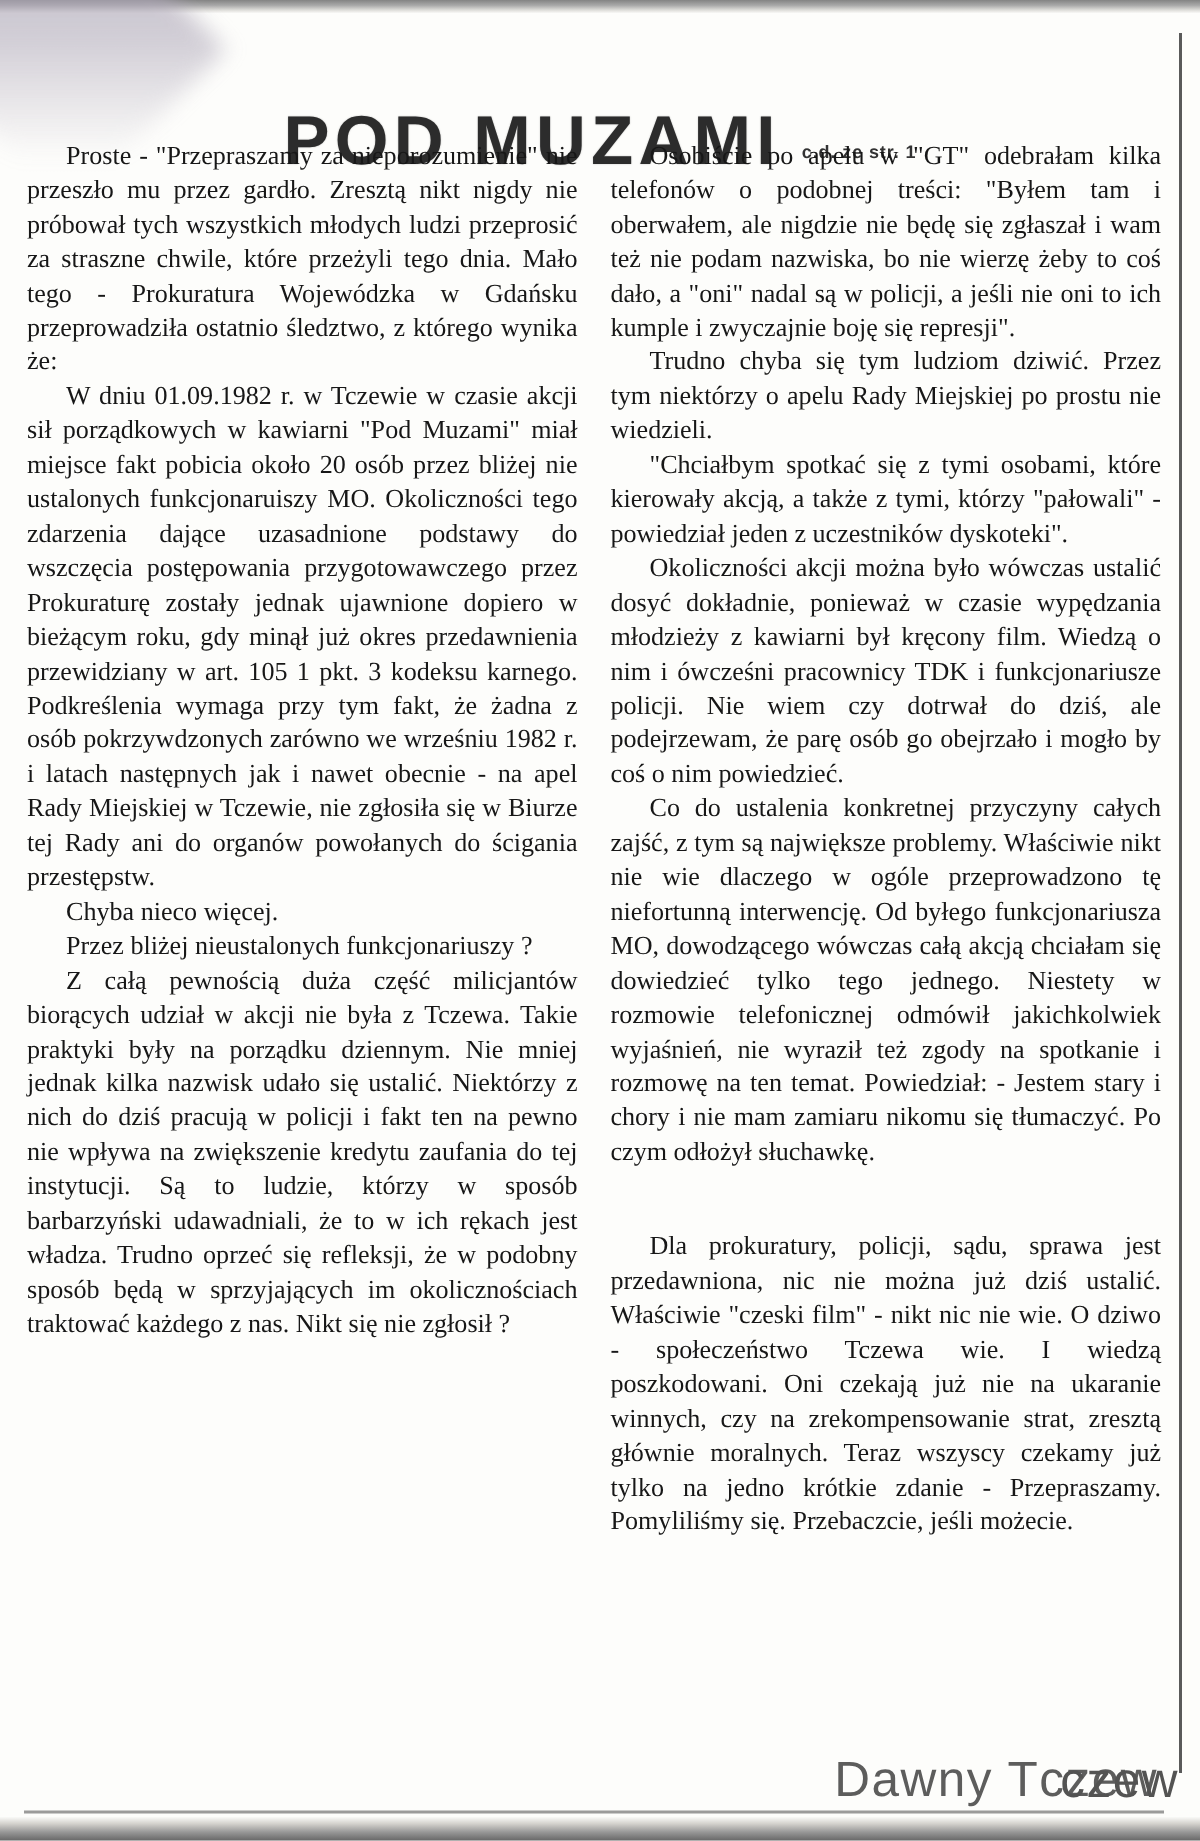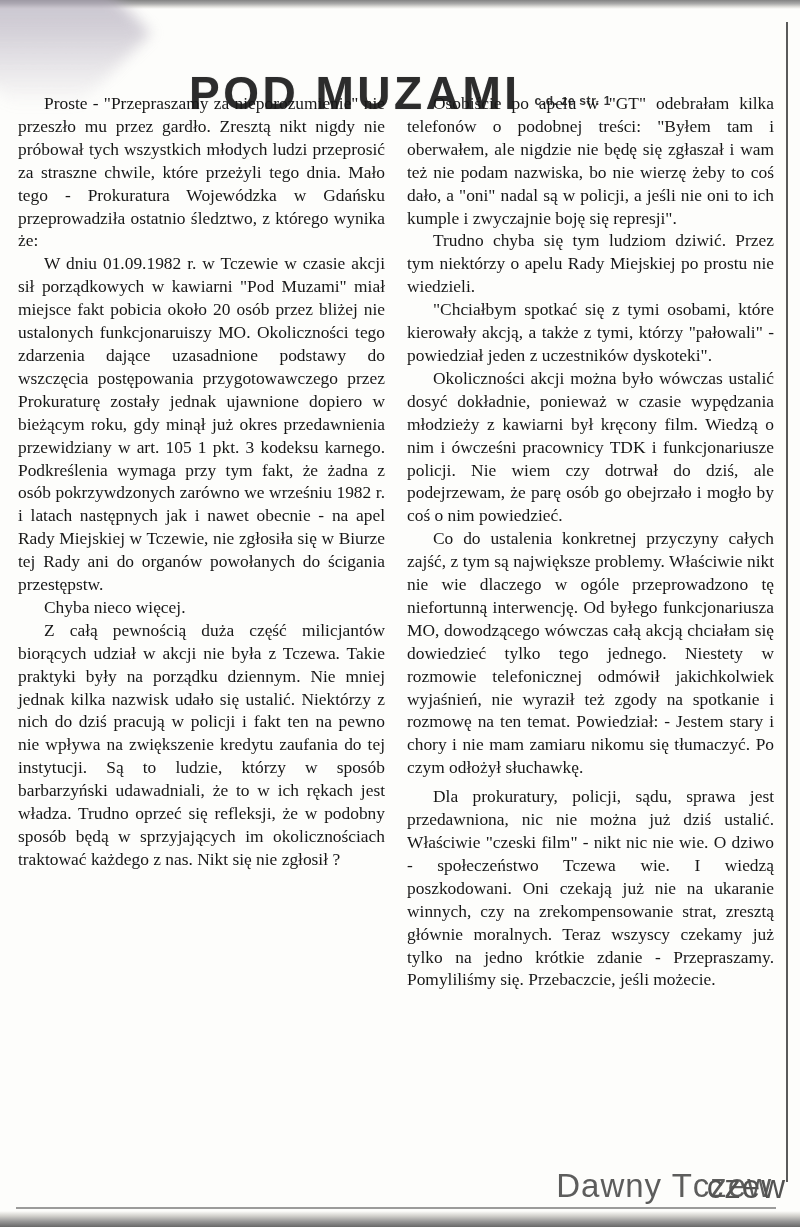--- a/index.html
+++ b/index.html
@@ -100,21 +100,21 @@
   .col p {
     margin: 0;
     text-align: justify;
     text-justify: inter-word;
     font-size: 17.4px;
     line-height: 22.9px;
     text-indent: 26px;
     hyphens: manual;
     color: #171717;
   }
-  .col p.gap-before { margin-top: 6px; }
+  .col p.gap-before { margin-top: 40px; }
   
   .watermark {
     position: absolute;
     right: 28px;
     bottom: 22px;
     font-family: Liberation Sans, sans-serif;
     font-size: 33px;
     letter-spacing: 1px;
     color: #3a3a3a;
     opacity: .82;
@@ -144,20 +144,21 @@
 
   <div class="masthead">
     <span class="headline">POD MUZAMI</span><span class="kicker">c.d. ze str. 1</span>
   </div>
 
   <div class="columns">
     <div class="col">
       <p>Proste - "Przepraszamy za nieporozumienie" nie przeszło mu przez gardło. Zresztą nikt nigdy nie próbował tych wszystkich młodych ludzi przeprosić za straszne chwile, które przeżyli tego dnia. Mało tego - Prokuratura Wojewódzka w Gdańsku przeprowadziła ostatnio śledztwo, z którego wynika że:</p>
       <p>W dniu 01.09.1982 r. w Tczewie w czasie akcji sił porządkowych w kawiarni "Pod Muzami" miał miejsce fakt pobicia około 20 osób przez bliżej nie ustalonych funkcjonaruiszy MO. Okoliczności tego zdarzenia dające uzasadnione podstawy do wszczęcia postępowania przygotowawczego przez Prokuraturę zostały jednak ujawnione dopiero w bieżącym roku, gdy minął już okres przedawnienia przewidziany w art. 105 1 pkt. 3 kodeksu karnego. Podkreślenia wymaga przy tym fakt, że żadna z osób pokrzywdzonych zarówno we wrześniu 1982 r. i latach następnych jak i nawet obecnie - na apel Rady Miejskiej w Tczewie, nie zgłosiła się w Biurze tej Rady ani do organów powołanych do ścigania przestępstw.</p>
       <p>Chyba nieco więcej.</p>
+      <p>Przez bliżej nieustalonych funkcjonariuszy ?</p>
       <p>Z całą pewnością duża część milicjantów biorących udział w akcji nie była z Tczewa. Takie praktyki były na porządku dziennym. Nie mniej jednak kilka nazwisk udało się ustalić. Niektórzy z nich do dziś pracują w policji i fakt ten na pewno nie wpływa na zwiększenie kredytu zaufania do tej instytucji. Są to ludzie, którzy w sposób barbarzyński udawadniali, że to w ich rękach jest władza. Trudno oprzeć się refleksji, że w podobny sposób będą w sprzyjających im okolicznościach traktować każdego z nas. Nikt się nie zgłosił ?</p>
     </div>
     <div class="col">
       <p>Osobiście po apelu w "GT" odebrałam kilka telefonów o podobnej treści: "Byłem tam i oberwałem, ale nigdzie nie będę się zgłaszał i wam też nie podam nazwiska, bo nie wierzę żeby to coś dało, a "oni" nadal są w policji, a jeśli nie oni to ich kumple i zwyczajnie boję się represji".</p>
       <p>Trudno chyba się tym ludziom dziwić. Przez tym niektórzy o apelu Rady Miejskiej po prostu nie wiedzieli.</p>
       <p>"Chciałbym spotkać się z tymi osobami, które kierowały akcją, a także z tymi, którzy "pałowali" - powiedział jeden z uczestników dyskoteki".</p>
       <p>Okoliczności akcji można było wówczas ustalić dosyć dokładnie, ponieważ w czasie wypędzania młodzieży z kawiarni był kręcony film. Wiedzą o nim i ówcześni pracownicy TDK i funkcjonariusze policji. Nie wiem czy dotrwał do dziś, ale podejrzewam, że parę osób go obejrzało i mogło by coś o nim powiedzieć.</p>
       <p>Co do ustalenia konkretnej przyczyny całych zajść, z tym są największe problemy. Właściwie nikt nie wie dlaczego w ogóle przeprowadzono tę niefortunną interwencję. Od byłego funkcjonariusza MO, dowodzącego wówczas całą akcją chciałam się dowiedzieć tylko tego jednego. Niestety w rozmowie telefonicznej odmówił jakichkolwiek wyjaśnień, nie wyraził też zgody na spotkanie i rozmowę na ten temat. Powiedział: - Jestem stary i chory i nie mam zamiaru nikomu się tłumaczyć. Po czym odłożył słuchawkę.</p>
       <p class="gap-before">Dla prokuratury, policji, sądu, sprawa jest przedawniona, nic nie można już dziś ustalić. Właściwie "czeski film" - nikt nic nie wie. O dziwo - społeczeństwo Tczewa wie. I wiedzą poszkodowani. Oni czekają już nie na ukaranie winnych, czy na zrekompensowanie strat, zresztą głównie moralnych. Teraz wszyscy czekamy już tylko na jedno krótkie zdanie - Przepraszamy. Pomyliliśmy się. Przebaczcie, jeśli możecie.</p>
     </div>

